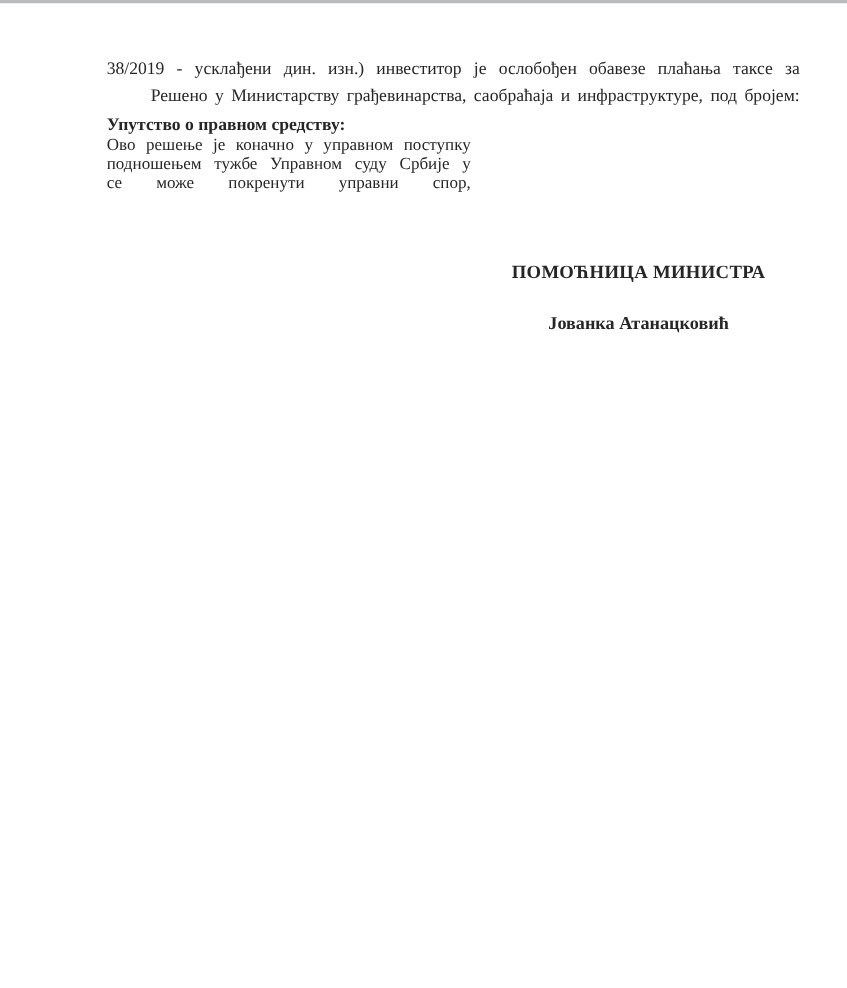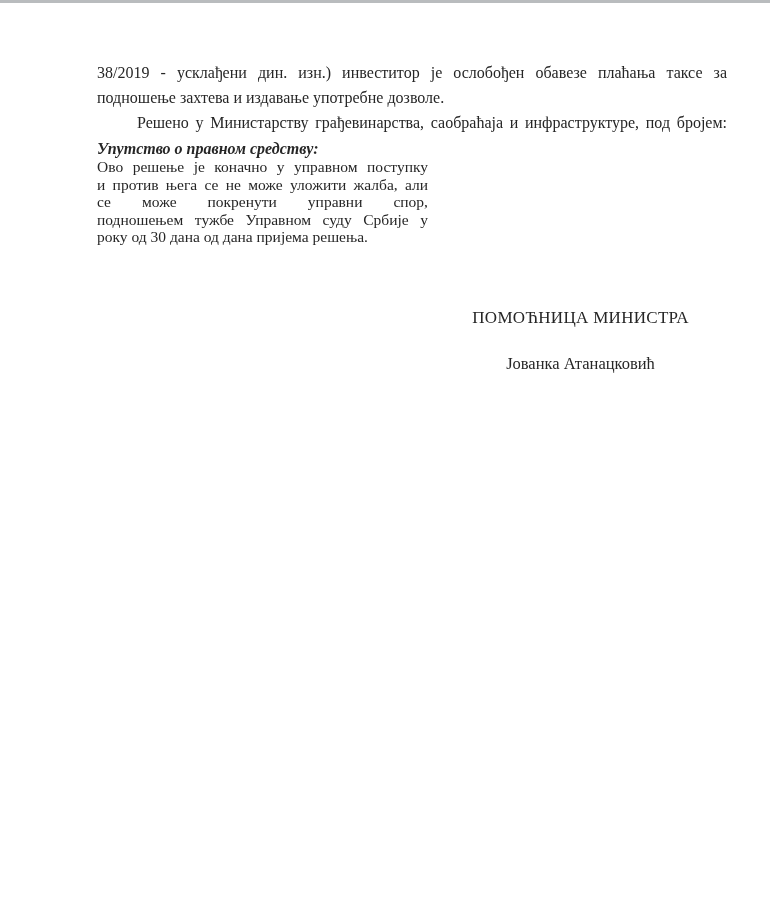--- a/index.html
+++ b/index.html
@@ -17,21 +17,21 @@
   }
   .scan-top-edge {
     position: absolute;
     top: 0; left: 0;
     width: 100%;
     height: 3px;
     background: #b9bcbe;
   }
   .page-content {
     position: absolute;
-    top: 60px;
+    top: 50px;
     left: 97px;
     width: 630px;
   }
   .para {
     margin: 0;
     font-size: 16px;
     line-height: 25px;
     text-align: justify;
   }
   
@@ -45,76 +45,72 @@
   .resolution {
   }
   .resolution .line.first {
     text-indent: 40px;
   }
   .remedy-heading {
     margin: 4px 0 0 0;
     font-size: 16px;
     line-height: 19px;
     font-weight: bold;
-    font-style: italic;
   }
   .remedy-body {
     margin: 0;
     width: 331px;
     font-size: 15.5px;
     line-height: 17.5px;
     text-align: justify;
     font-family: Liberation Serif, serif;
   }
   .signature-block {
     margin-top: 62px;
     margin-left: 343px;
     width: 281px;
     text-align: center;
   }
   .signature-title {
     margin: 0;
     font-size: 17px;
     line-height: 19px;
-    font-weight: normal;
+    font-weight: bold;
     letter-spacing: 0.3px;
   }
   .signature-name {
     margin: 27px 0 0 0;
     font-size: 16.5px;
     line-height: 19px;
-    font-weight: normal;
+    font-weight: bold;
   }
 </style>
 </head>
 <body>
 
 <div>
 
   <div class="scan-top-edge"></div>
 
   <div class="page-content">
 
     <p class="para">
       <span class="line jl">38/2019 - усклађени дин. изн.) инвеститор је ослобођен обавезе плаћања таксе за</span>
-      <span class="line">подношење захтева и издавање употребне дозволе.</span>
     </p>
 
     <p class="para resolution">
       <span class="line jl first">Решено у Министарству грађевинарства, саобраћаја и инфраструктуре, под бројем:</span>
     </p>
 
     <p class="remedy-heading">Упутство о правном средству:</p>
 
     <div class="remedy-body">
       <span class="line jl">Ово решење је коначно у управном поступку</span>
-      <span class="line jl">и против њега се не може уложити жалба, али</span>
+      <span class="line jl">подношењем тужбе Управном суду Србије у</span>
       <span class="line jl">се може покренути управни спор,</span>
-      <span class="line jl">подношењем тужбе Управном суду Србије у</span>
-      <span class="line">року од 30 дана од дана пријема решења.</span>
     </div>
 
     <div class="signature-block">
       <p class="signature-title">ПОМОЋНИЦА МИНИСТРА</p>
       <p class="signature-name">Јованка Атанацковић</p>
     </div>
 
   </div>
 </div>
 

